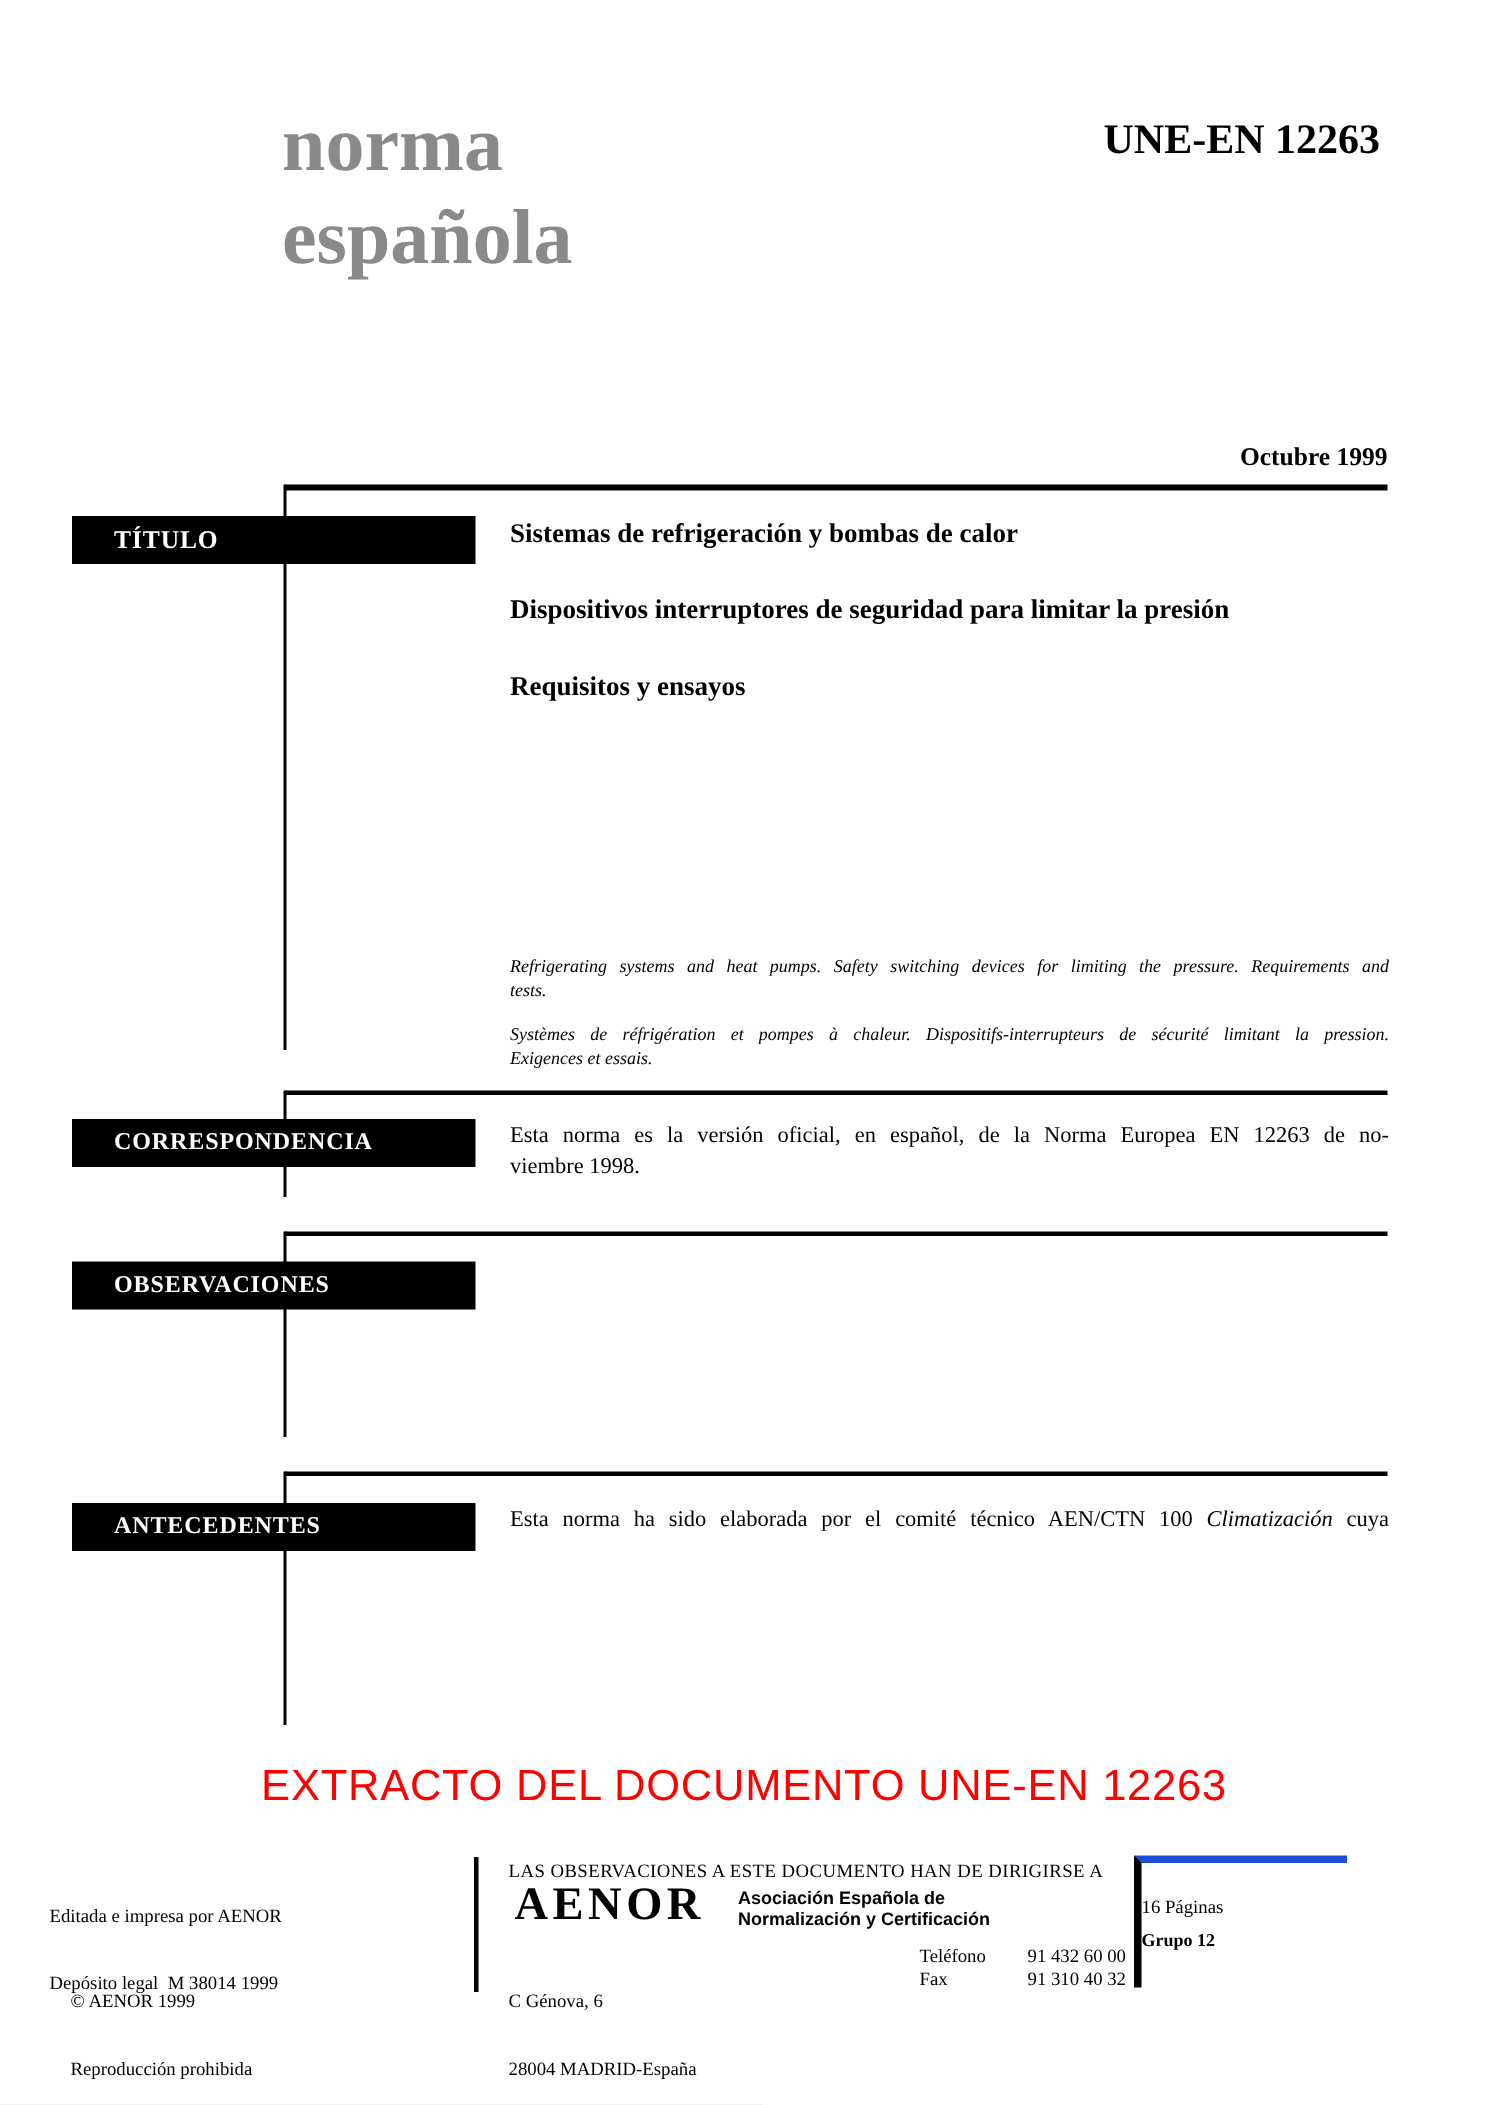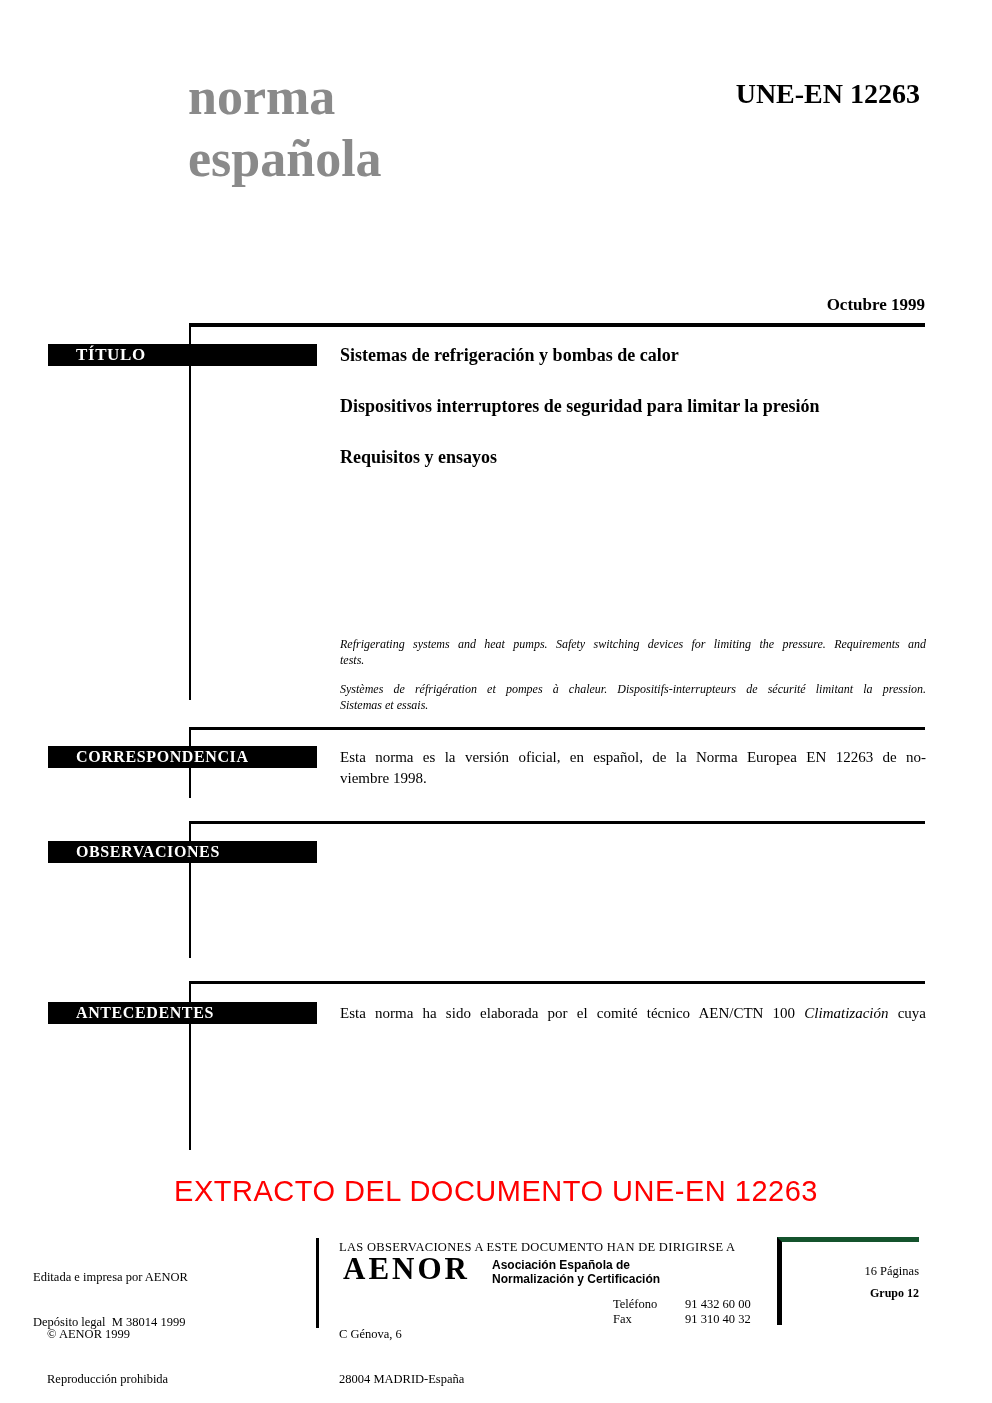--- a/index.html
+++ b/index.html
@@ -15,21 +15,21 @@
   .logo { left:188px; top:66px; font-weight:bold; font-size:52px; line-height:62px; color:#8A8A8A; }
   .doccode { right:72px; top:78px; font-weight:bold; font-size:28px; }
   .date { right:67px; top:295px; font-weight:bold; font-size:17px; }
 
   
   .hrule { left:190px; width:735px; height:3px; background:#000; }
   .vrule { left:189px; width:2px; background:#000; }
 
   
   .label-box {
-    left:48px; width:269px; height:22px; background:#000; color:#fff;
+    left:48px; width:269px; height:32px; background:#000; color:#fff;
     font-weight:bold; font-size:16px; letter-spacing:0.6px;
     padding-left:28px; display:flex; align-items:center;
   }
 
   
   .title-line { left:340px; font-weight:bold; font-size:18px; white-space:nowrap; }
 
   
   .abstract { left:340px; width:586px; font-style:italic; font-size:12px; line-height:15.5px;margin-top:30px; }
   .just { text-align:justify; text-align-last:justify; }
@@ -52,22 +52,22 @@
   .footer-left-2 { left:47px; top:1297px; }
   .footer-notice { left:339px; top:1240px; letter-spacing:0.3px; }
   .aenor-logo { left:343px; top:1251px; font-weight:bold; font-size:31px; letter-spacing:3px; }
   .aenor-org {
     left:492px; top:1258px; font-family:"Liberation Sans", sans-serif;
     font-weight:bold; font-size:12px; line-height:14px;
   }
   .footer-address { left:339px; top:1297px; }
   .footer-phones { left:613px; top:1297px; display:grid; grid-template-columns:72px auto; column-gap:0; }
   .group-box {
-    left:777px; top:1237px; width:142px; height:88px;
-    border-top:5px solid #14532d; border-left:5px solid #000; text-align:right;
+    left:756px; top:1237px; width:142px; height:88px;
+    border-top:5px solid #1d4ed8; border-left:5px solid #000; text-align:left;
   }
   .group-box .pages { margin-top:22px; font-size:12.5px; }
   .group-box .group { margin-top:7px; font-weight:bold; font-size:12px; }
 </style>
 </head>
 <body>
 
 <div class="page">
 
   <div class="abs logo">
@@ -85,21 +85,21 @@
   <div class="abs title-line" style="top:345px;">Sistemas de refrigeración y bombas de calor</div>
   <div class="abs title-line" style="top:396px;">Dispositivos interruptores de seguridad para limitar la presión</div>
   <div class="abs title-line" style="top:447px;">Requisitos y ensayos</div>
 
   <div class="abs abstract" style="top:607px;">
     <div class="just">Refrigerating systems and heat pumps. Safety switching devices for limiting the pressure. Requirements and</div>
     <div>tests.</div>
   </div>
   <div class="abs abstract" style="top:652px;">
     <div class="just">Systèmes de réfrigération et pompes à chaleur. Dispositifs-interrupteurs de sécurité limitant la pression.</div>
-    <div>Sistemas et essais.</div>
+    <div>Exigences et essais.</div>
   </div>
 
   <div class="abs hrule" style="top:727px;"></div>
   <div class="abs vrule" style="top:727px;height:71px;"></div>
   <div class="abs label-box" style="top:746px;">
     <span>CORRESPONDENCIA</span>
   </div>
   <div class="abs body-text" style="top:747px;">
     <div class="just">Esta norma es la versión oficial, en español, de la Norma Europea EN 12263 de no-</div>
     <div>viembre 1998.</div>

